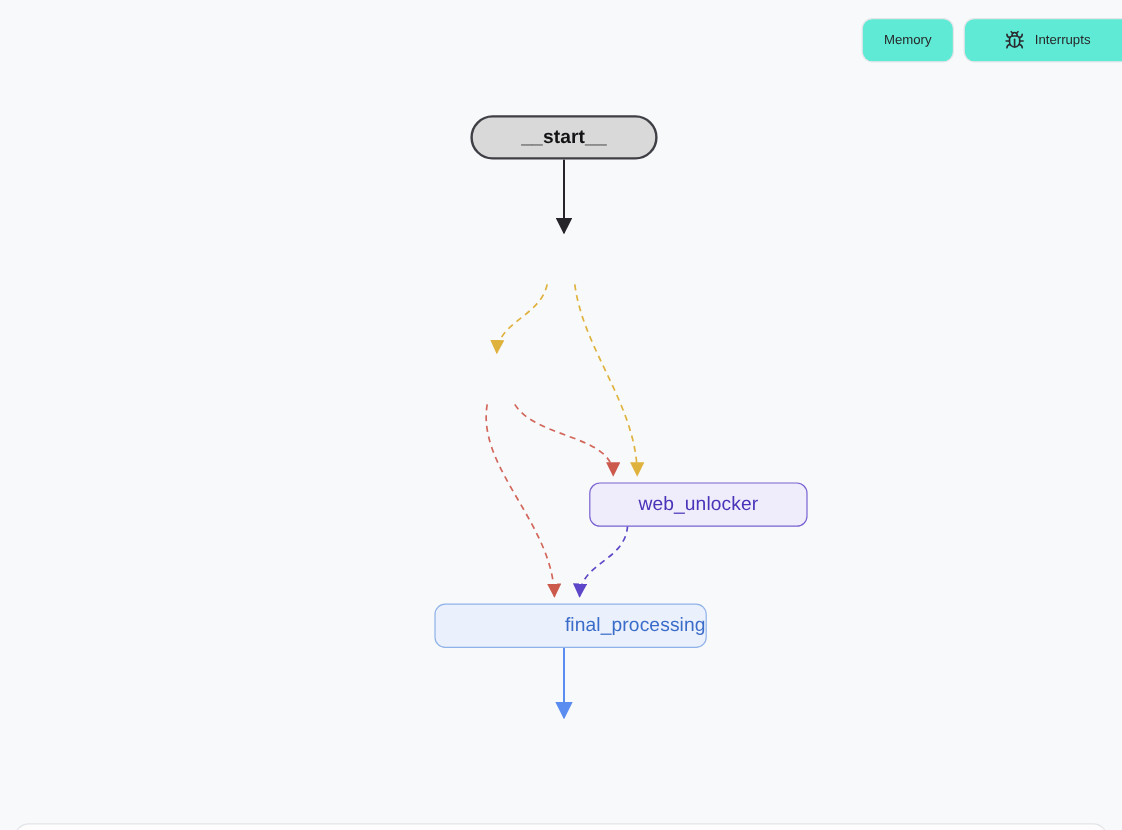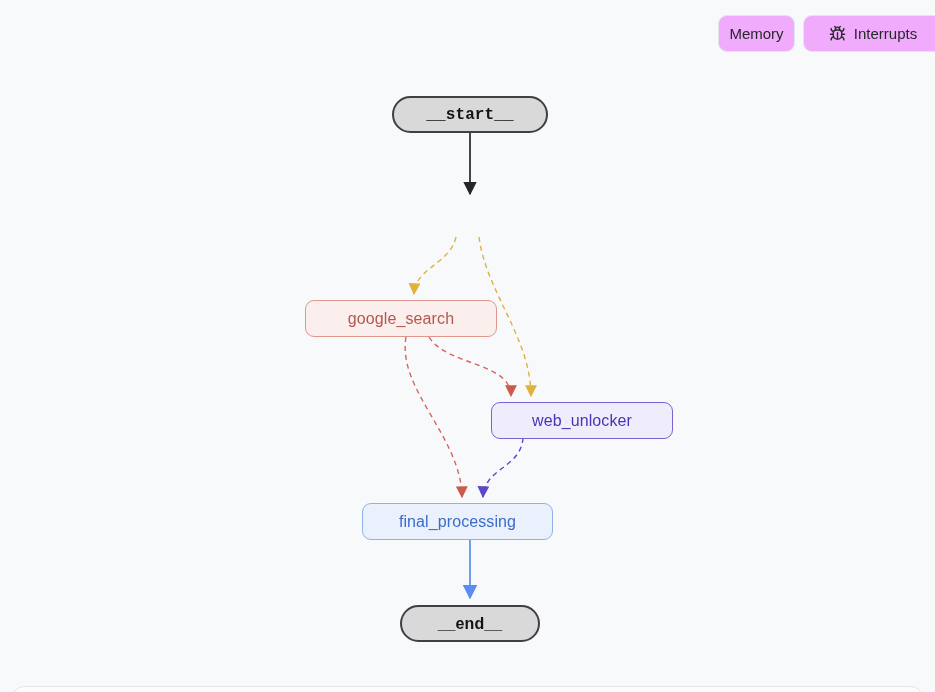--- a/index.html
+++ b/index.html
@@ -12,35 +12,35 @@
 
   .node {
     position:absolute; display:flex; align-items:center; justify-content:center;
     box-sizing:border-box; font-size:16px; font-weight:500; cursor:pointer;
     white-space:nowrap; letter-spacing:.1px;
   }
   .node.terminal {
     background:#d9d9d9; border:2px solid #3f3f46; border-radius:19px;
     color:#131316; font-weight:700;
   }
-  .node-start { left:392px; top:96px;  width:156px; height:37px;font-family:Liberation Mono, monospace; }
+  .node-start { left:392px; top:96px;  width:156px; height:37px; }
   .node-end   { left:400px; top:605px; width:140px; height:37px; }
   .node-intent { left:357px; top:200px; width:226px; height:37px;
     background:#fdfaf0; border:1.5px solid #e3c251; border-radius:9px; color:#aa8a25; }
   .node-google { left:305px; top:300px; width:192px; height:37px;
     background:#fbefed; border:1.5px solid #df968d; border-radius:9px; color:#b4564e; }
   .node-web    { left:447px; top:402px; width:182px; height:37px;
     background:#efecfb; border:1.6px solid #7a62d2; border-radius:9px; color:#4a33b8;margin-left:44px; }
-  .node-final  { left:362px; top:503px; width:191px; height:37px;
-    background:#eaf1fc; border:1.5px solid #8fb2e9; border-radius:9px; color:#3b6cc9; }
+  .node-final  { left:362px; top:503px; width:227px; height:37px;
+    background:#eaf1fc; border:1.5px solid #8fb2e9; border-radius:9px; color:#3b6cc9;justify-content:flex-end; }
 
   .btn {
     position:absolute; display:flex; align-items:center; justify-content:center; gap:8px;
-    background:#f0abfc; border:1px solid #e4e5e9; border-radius:9px;
-    font-family:"Liberation Sans", sans-serif; font-size:15px; color:#27272a;
+    background:#5eead4; border:1px solid #e4e5e9; border-radius:9px;
+    font-family:"Liberation Sans", sans-serif; font-size:11px; color:#27272a;
     cursor:pointer; box-sizing:border-box; padding:0;text-align:center;
   }
   .btn-memory     { left:718px; top:15px; width:77px;  height:37px; }
   .btn-interrupts { left:803px; top:15px; width:140px; height:37px; }
   .btn .ico { display:flex; align-items:center; }
 
   .bottom-panel {
     position:absolute; left:12px; top:686px; width:911px; height:30px;
     background:#fdfdfe; border:1px solid #e3e4e8;
     border-radius:12px 12px 0 0; box-sizing:border-box;
@@ -77,35 +77,29 @@
     <path d="M406,337 C397,390 461,436 462,497" fill="none" stroke="#d2665a" stroke-width="1.4" stroke-dasharray="5 4" marker-end="url(#arr-red)"></path>
     <path d="M523,438 C521,468 484,468 483,497" fill="none" stroke="#5d46c8" stroke-width="1.4" stroke-dasharray="5 4" marker-end="url(#arr-purple)"></path>
     <path d="M470,540 L470,598" fill="none" stroke="#5b8df0" stroke-width="1.7" marker-end="url(#arr-blue)"></path>
   </svg>
 
   <div class="node terminal node-start">
     <span>__start__</span>
   </div>
 
 
-  <div class="node node-google">
-    <span>google_search</span>
-  </div>
 
   <div class="node node-web">
     <span>web_unlocker</span>
   </div>
 
   <div class="node node-final">
     <span>final_processing</span>
   </div>
 
-  <div class="node terminal node-end">
-    <span>__end__</span>
-  </div>
 
   <button class="btn btn-memory">
     <span>Memory</span>
   </button>
 
   <button class="btn btn-interrupts">
     <span class="ico">
       <svg width="17" height="17" viewBox="0 0 24 24" fill="none" stroke="#2b2b30" stroke-width="1.9" stroke-linecap="round" stroke-linejoin="round">
         <path d="m8 2 1.88 1.88"></path>
         <path d="M14.12 3.88 16 2"></path>

